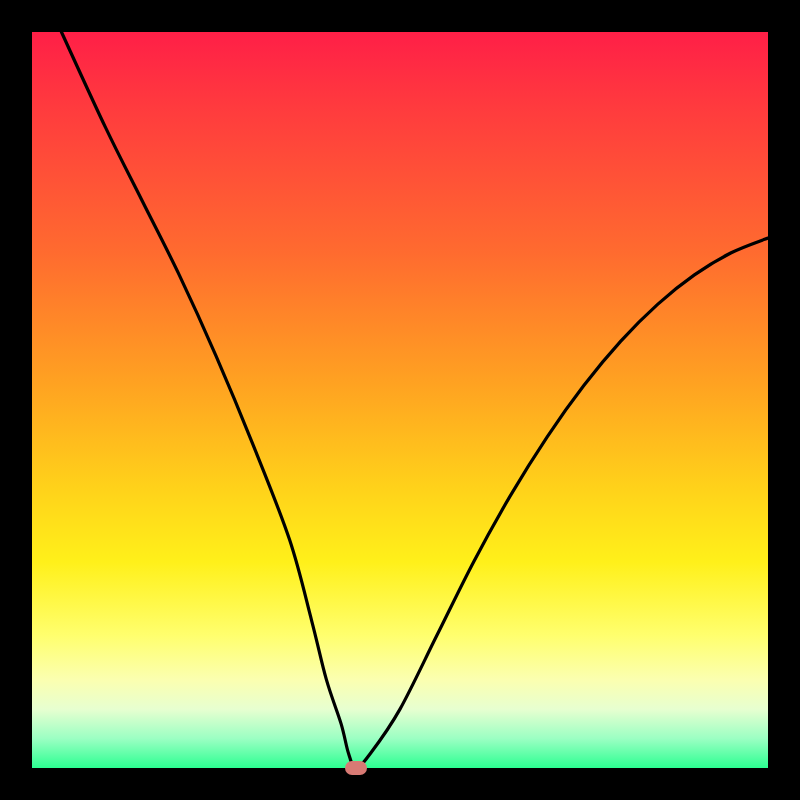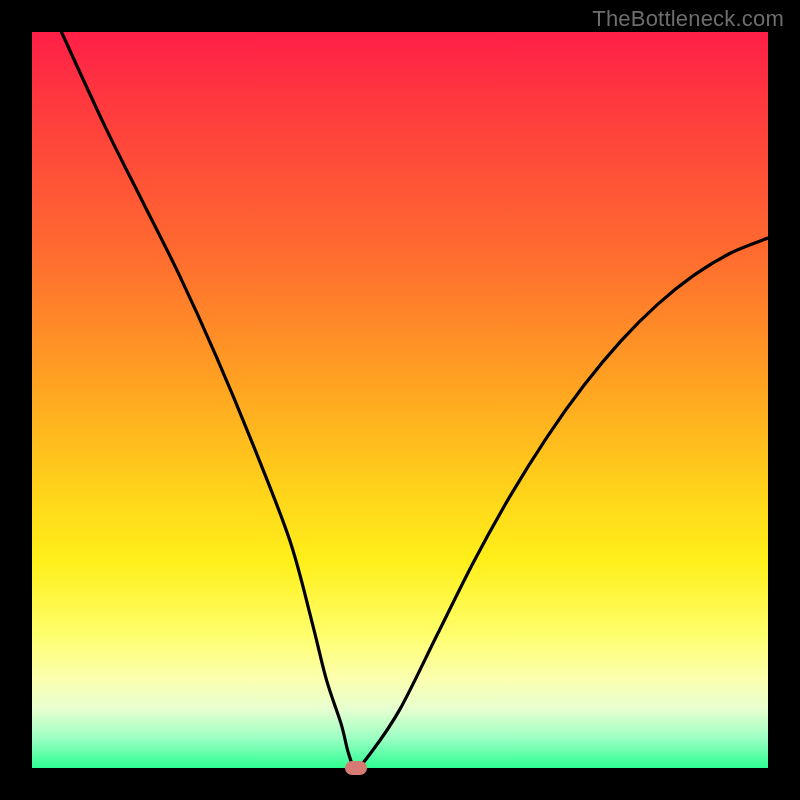--- a/index.html
+++ b/index.html
@@ -66,21 +66,20 @@
     border-radius: 7px;
     background: #d87a74;
     transform: translate(-50%, -50%);
   }
 </style>
 </head>
 <body>
 
 <div class="frame">
 
-  <div class="watermark">TheBottleneck.com</div>
 
   <div class="plot-area">
 
     <svg class="curve" viewBox="0 0 736 736" preserveAspectRatio="none">
       <path id="curve-path" fill="none" stroke="#000" stroke-width="3.2" stroke-linecap="round" stroke-linejoin="round" d="M 29.44 0 C 36.800000000000004 15.946666666666658, 60.106666666666676 67.46666666666663, 73.60000000000001 95.67999999999995 C 87.09333333333333 123.89333333333327, 98.13333333333333 144.74666666666664, 110.39999999999999 169.27999999999997 C 122.66666666666666 193.8133333333333, 134.93333333333334 217.12, 147.20000000000002 242.88 C 159.4666666666667 268.64, 171.73333333333335 295.62666666666667, 184 323.84 C 196.26666666666665 352.0533333333333, 208.53333333333333 381.49333333333334, 220.79999999999998 412.16 C 233.06666666666663 442.8266666666667, 247.78666666666663 478.40000000000003, 257.59999999999997 507.84000000000003 C 267.4133333333333 537.28, 273.5466666666667 565.4933333333333, 279.68 588.8 C 285.81333333333333 612.1066666666666, 289.49333333333334 630.5066666666667, 294.40000000000003 647.6800000000001 C 299.30666666666673 664.8533333333335, 305.44 679.5733333333334, 309.12 691.84 C 312.8 704.1066666666667, 314.0266666666667 713.92, 316.48 721.28 C 318.93333333333334 728.64, 320.15999999999997 736, 323.84 736 C 327.52 736, 331.2 731.0933333333332, 338.56 721.28 C 345.92 711.4666666666667, 356.96 696.7466666666667, 368 677.12 C 379.04 657.4933333333333, 392.53333333333336 628.0533333333333, 404.8 603.52 C 417.06666666666666 578.9866666666667, 429.3333333333333 553.2266666666666, 441.59999999999997 529.92 C 453.8666666666666 506.6133333333333, 466.1333333333334 484.5333333333333, 478.40000000000003 463.68 C 490.6666666666667 442.8266666666667, 502.9333333333333 423.20000000000005, 515.1999999999999 404.8 C 527.4666666666666 386.4, 539.7333333333333 369.22666666666663, 552 353.28 C 564.2666666666667 337.3333333333333, 576.5333333333334 322.61333333333334, 588.8000000000001 309.12 C 601.0666666666667 295.62666666666667, 613.3333333333334 283.36, 625.6 272.32 C 637.8666666666667 261.28, 650.1333333333333 251.46666666666664, 662.4 242.88 C 674.6666666666666 234.29333333333335, 686.9333333333333 226.9333333333334, 699.1999999999999 220.80000000000007 C 711.4666666666666 214.66666666666674, 729.8666666666667 208.5333333333334, 736 206.08000000000004"></path>
     </svg>
 
     <div class="marker" id="min-marker" style="left: 323.84px; top: 736px;"></div>
   </div>
 </div>

